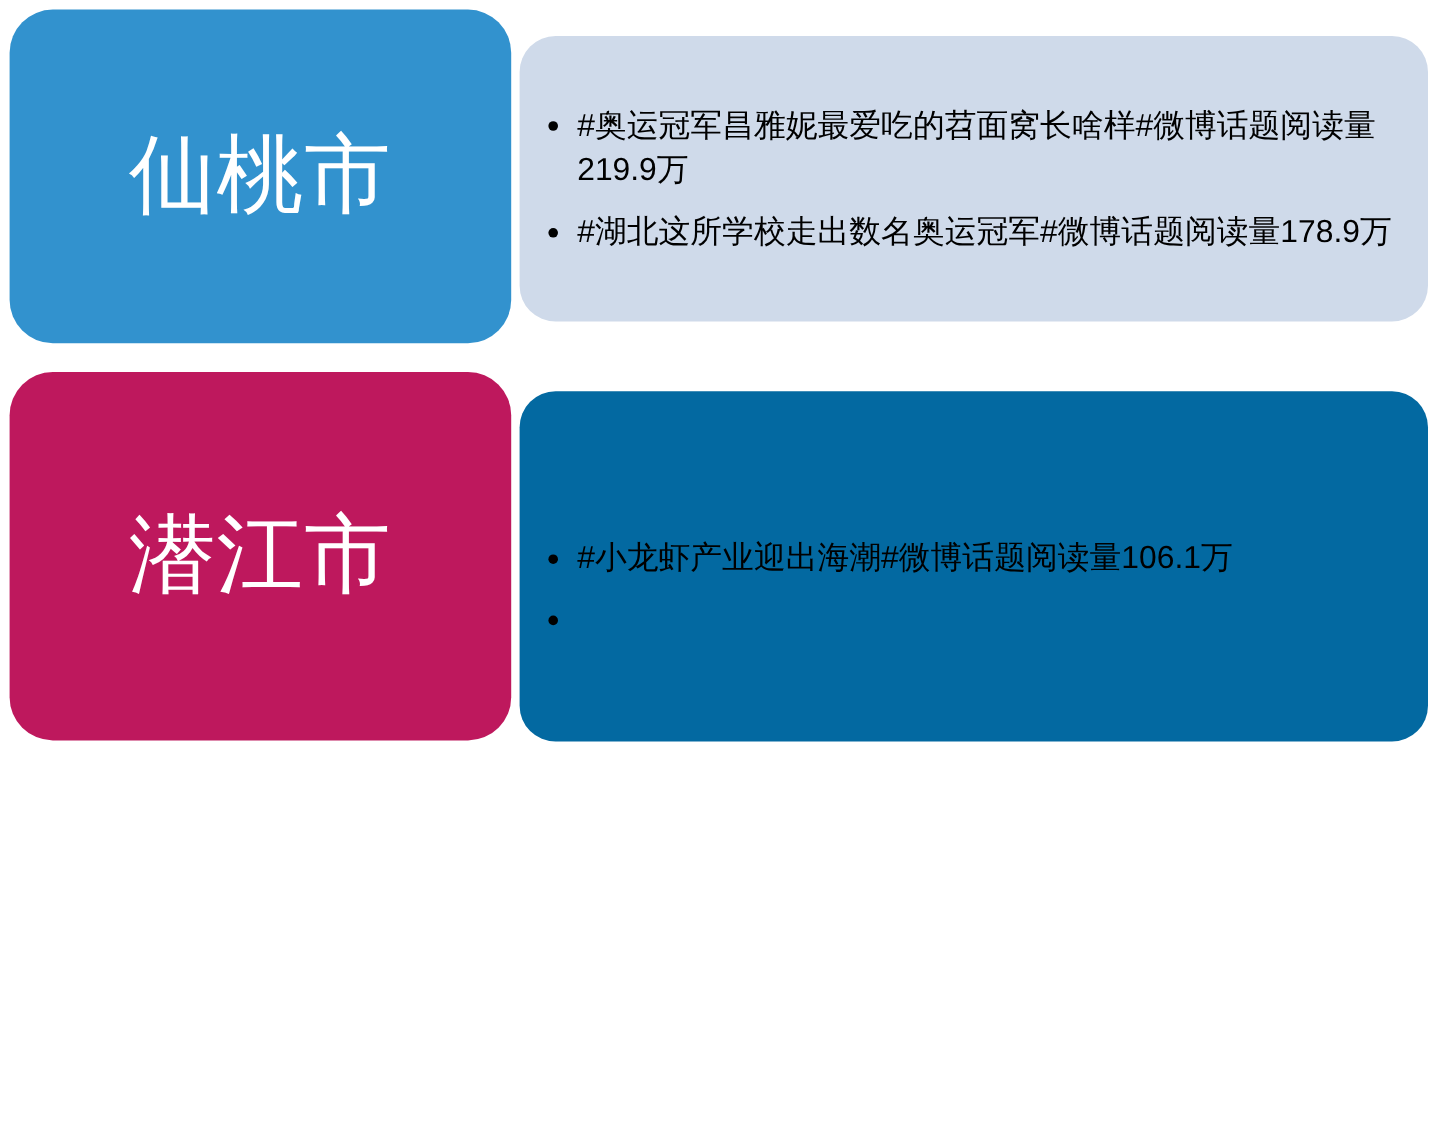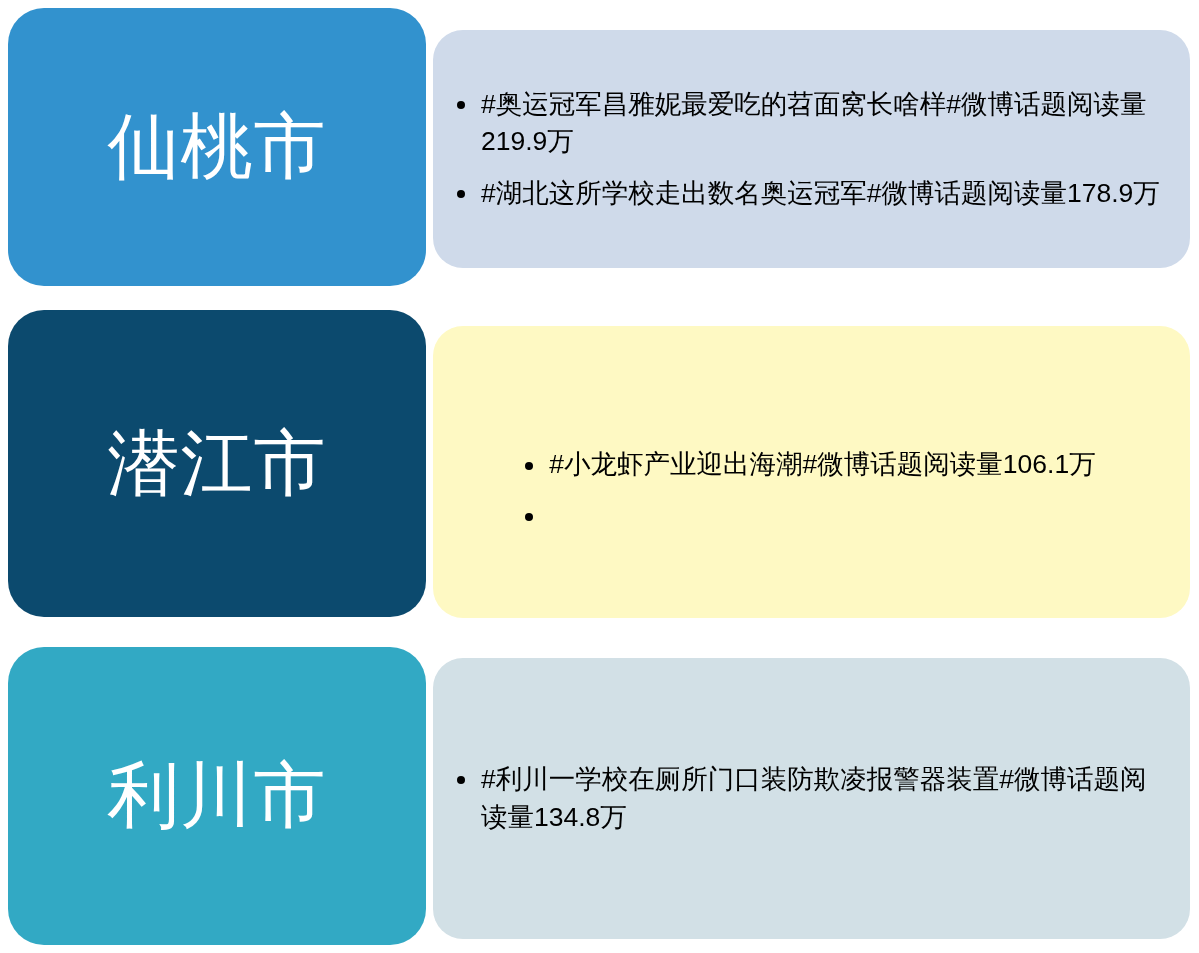--- a/index.html
+++ b/index.html
@@ -122,43 +122,30 @@
         </li>
         <li class="topic-item">
           <span class="topic-bullet"></span>
           <span>#湖北这所学校走出数名奥运冠军#微博话题阅读量178.9万</span>
         </li>
       </ul>
     </div>
   </div>
 
   <div class="row" id="row-2">
-    <div class="city-block" style="background-color: #0c4a6e; text-align: center;">
+    <div class="city-block" style="background-color: #be185d; text-align: center;">
       <span class="city-label">潜江市</span>
     </div>
-    <div class="topic-panel" style="background-color: #fef9c3; align-items: center;">
+    <div class="topic-panel" style="background-color: #0369a1;">
       <ul class="topic-list">
         <li class="topic-item">
           <span class="topic-bullet"></span>
           <span>#小龙虾产业迎出海潮#微博话题阅读量106.1万</span>
         </li>
         <li class="topic-item">
           <span class="topic-bullet"></span>
         </li>
       </ul>
     </div>
   </div>
 
-  <div class="row" id="row-3">
-    <div class="city-block" style="background-color: rgb(50, 169, 196);">
-      <span class="city-label">利川市</span>
-    </div>
-    <div class="topic-panel" style="background-color: rgb(210, 224, 230);">
-      <ul class="topic-list">
-        <li class="topic-item">
-          <span class="topic-bullet"></span>
-          <span>#利川一学校在厕所门口装防欺凌报警器装置#微博话题阅读量134.8万</span>
-        </li>
-      </ul>
-    </div>
-  </div>
 
 </div>
 
 </body></html>

